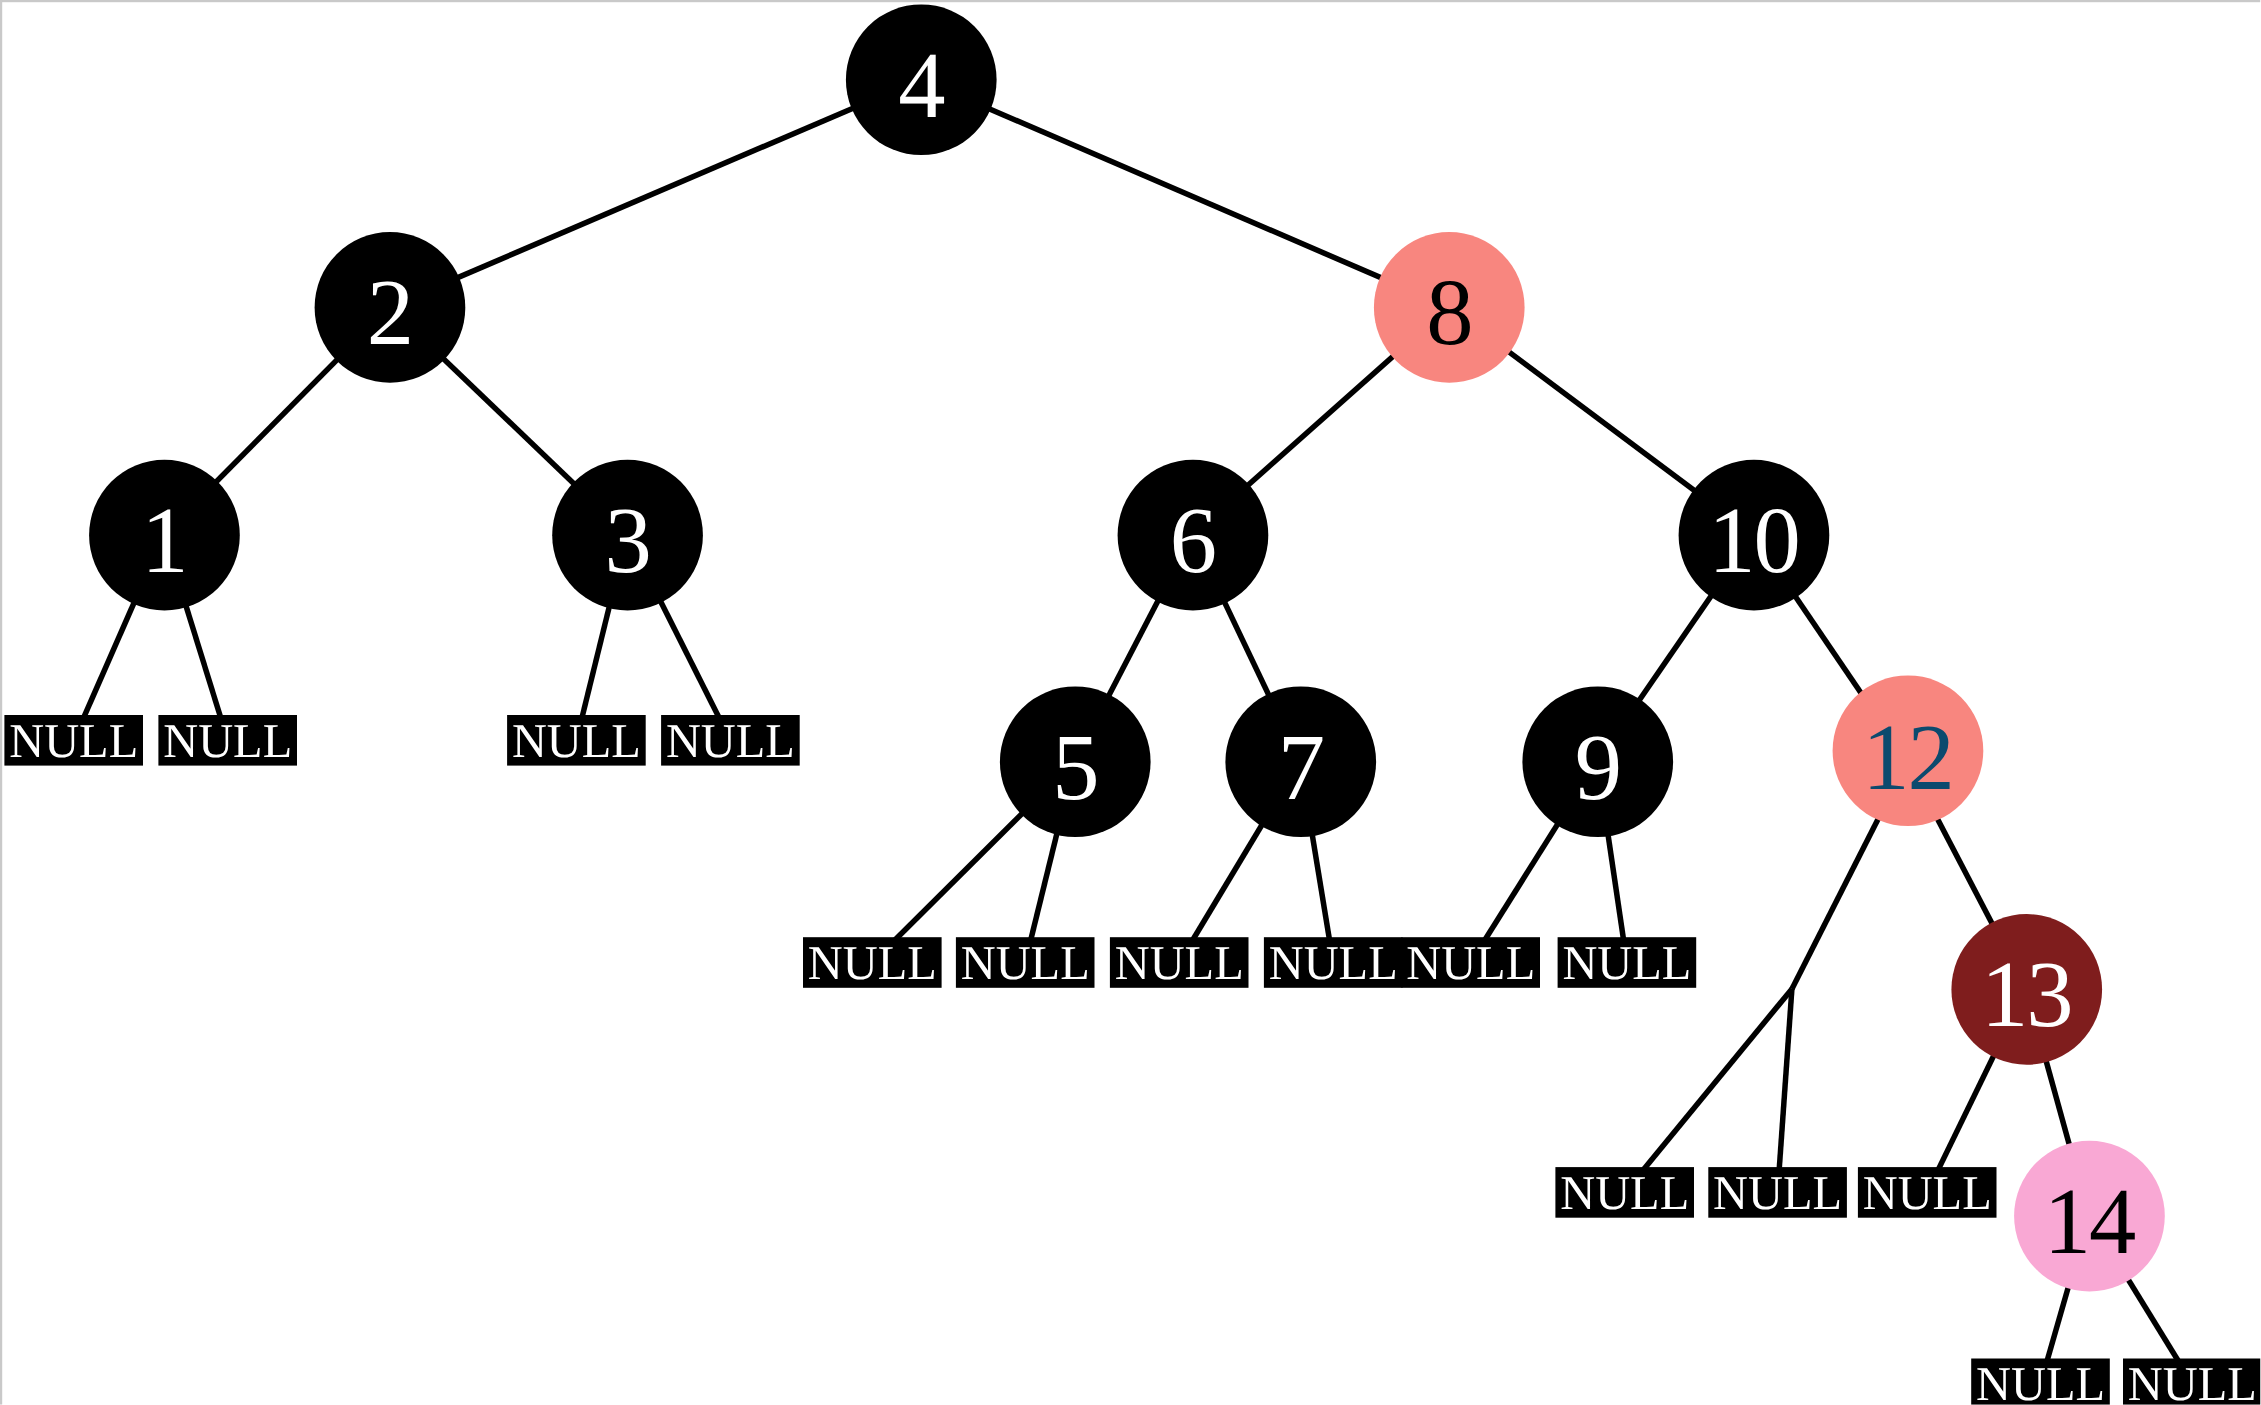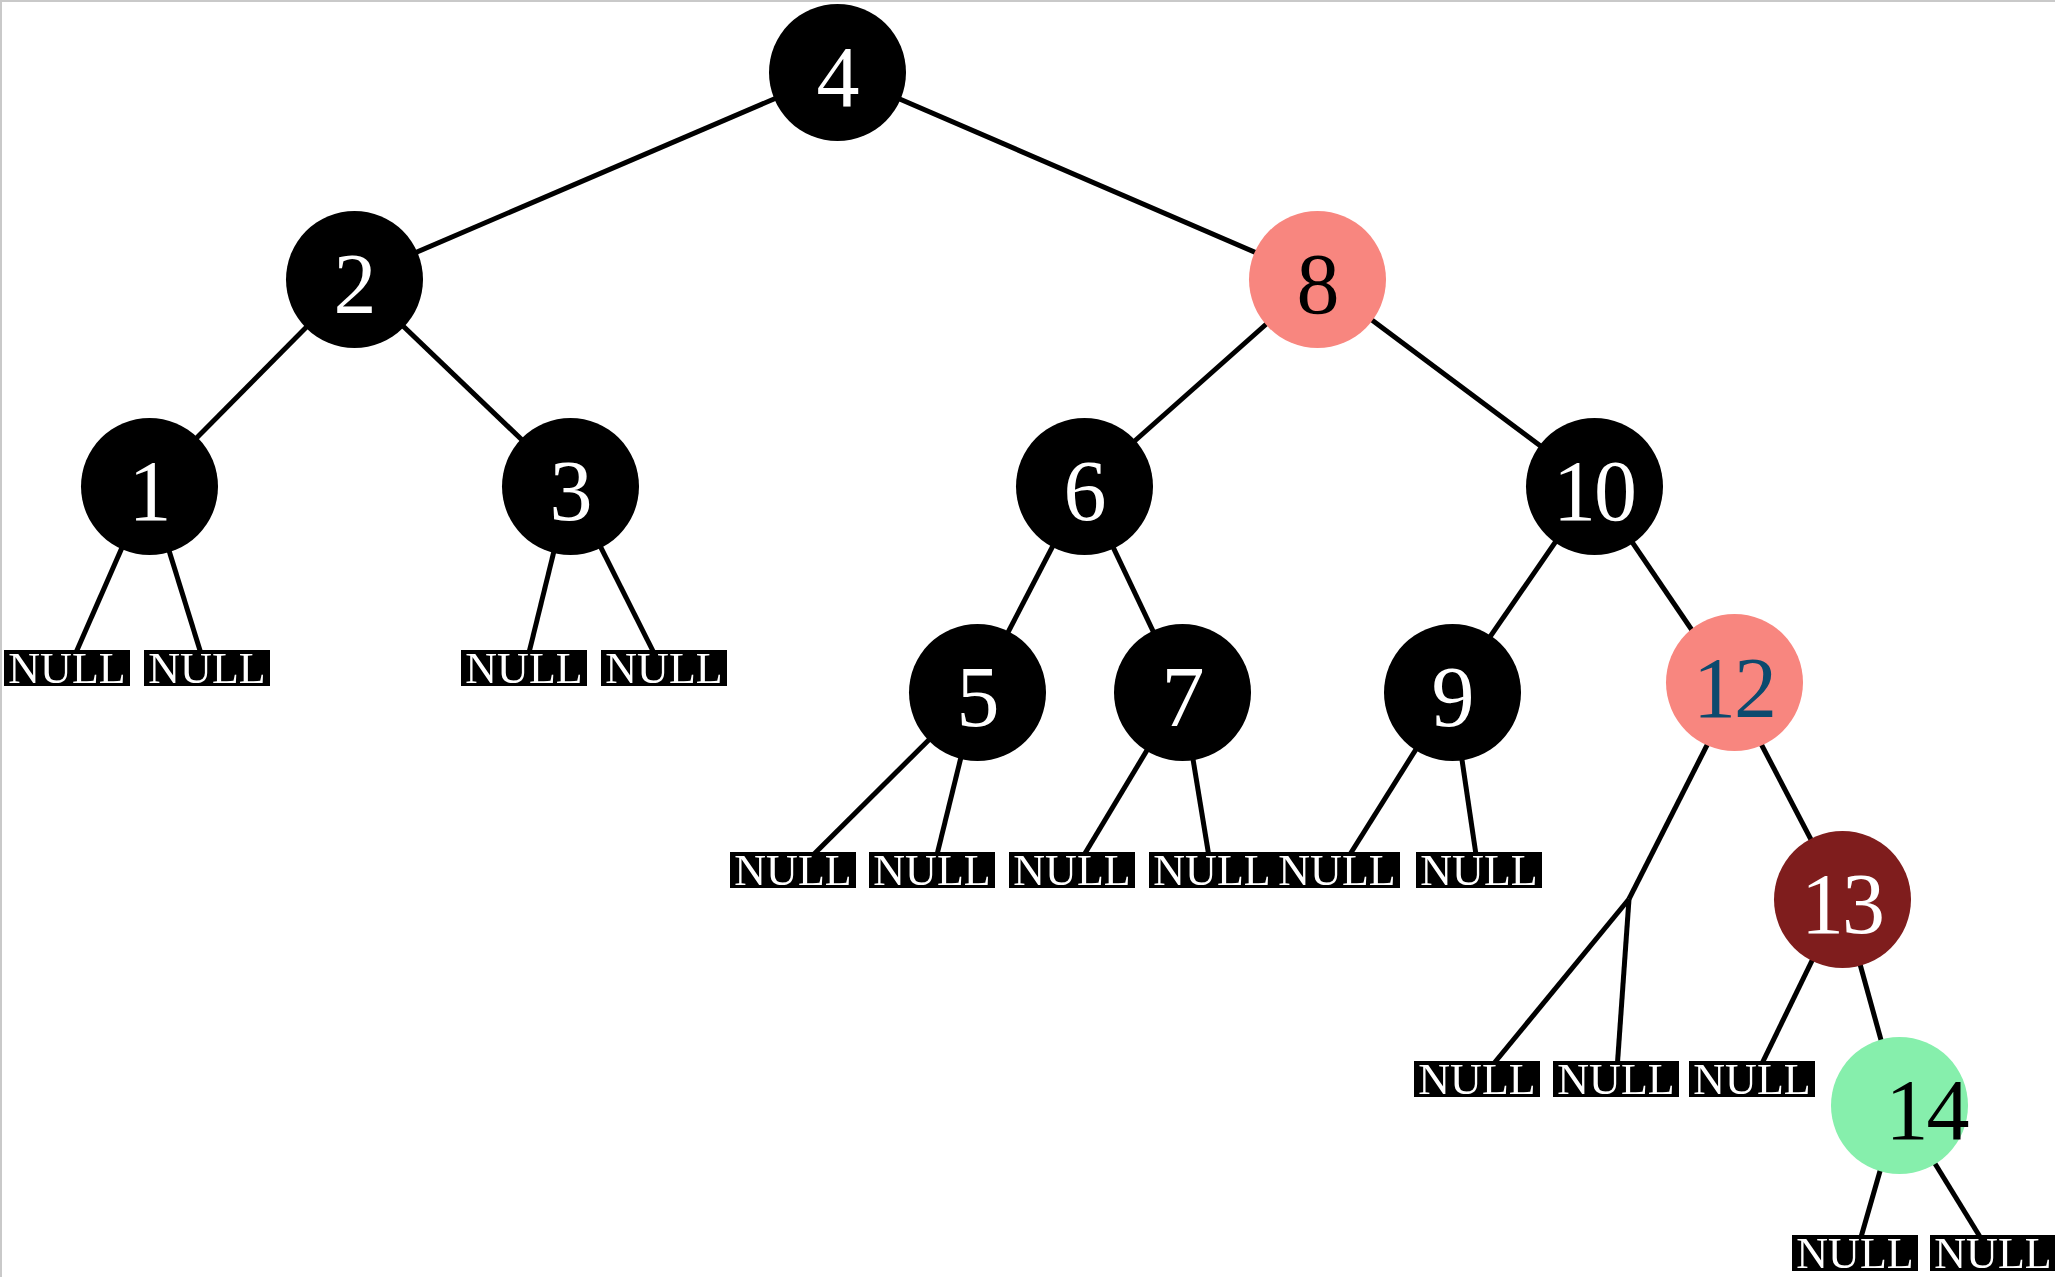--- a/index.html
+++ b/index.html
@@ -37,21 +37,21 @@
     font-size: 86px;
     line-height: 1;
   }
   .node-label {
     transform: translateY(5px);
     letter-spacing: -2px;
   }
   .leaf {
     position: absolute;
     width: 126px;
-    height: 36px;
+    height: 46px;
     display: flex;
     align-items: center;
     justify-content: center;
     font-size: 44px;
     line-height: 1;
   }
   .leaf-label {
     transform: translateY(1px);
   }
 </style>
@@ -118,21 +118,21 @@
     </div>
     <div class="node" style="left: 1381.5px; top: 621.5px; background: rgb(0, 0, 0); color: rgb(255, 255, 255);">
       <span class="node-label">9</span>
     </div>
     <div class="node" style="left: 1663.5px; top: 612px; background: rgb(248, 134, 127); color: #0c4a6e;">
       <span class="node-label">12</span>
     </div>
     <div class="node" style="left: 1771.5px; top: 828.5px; background: #7f1d1d; color: rgb(255, 255, 255);">
       <span class="node-label">13</span>
     </div>
-    <div class="node" style="left: 1828.5px; top: 1034.5px; background: #86efac; color: rgb(0, 0, 0); justify-content: flex-end;">
+    <div class="node" style="left: 1828.5px; top: 1034.5px; background: #f9a8d4; color: rgb(0, 0, 0);">
       <span class="node-label">14</span>
     </div>
     <div class="leaf" style="left: 2px; top: 648px; background: rgb(0, 0, 0); color: rgb(255, 255, 255);">
       <span class="leaf-label">NULL</span>
     </div>
     <div class="leaf" style="left: 142px; top: 648px; background: rgb(0, 0, 0); color: rgb(255, 255, 255);">
       <span class="leaf-label">NULL</span>
     </div>
     <div class="leaf" style="left: 459px; top: 648px; background: rgb(0, 0, 0); color: rgb(255, 255, 255);">
       <span class="leaf-label">NULL</span>

